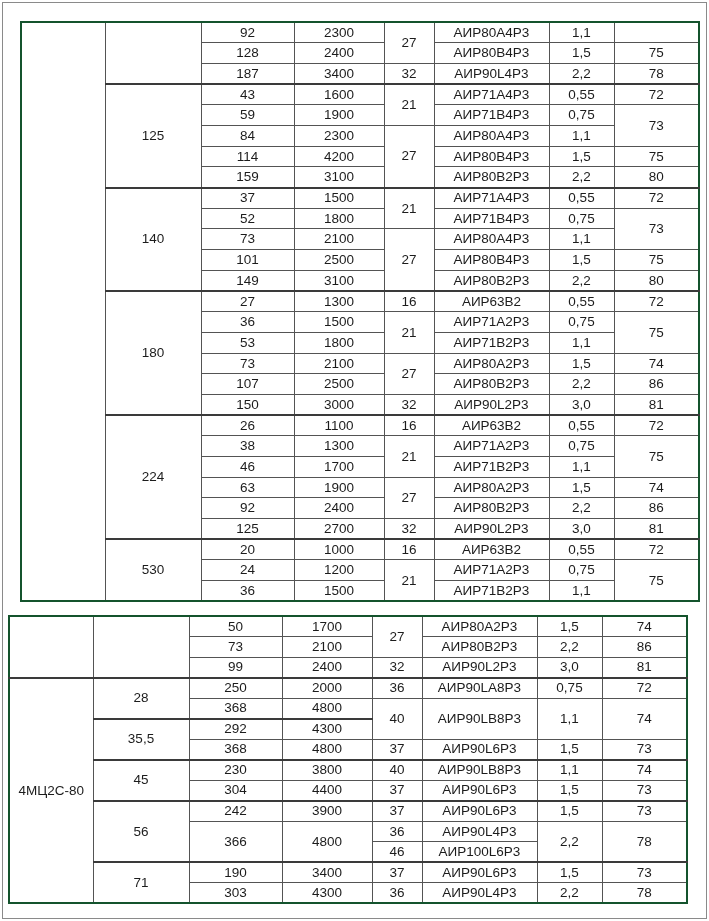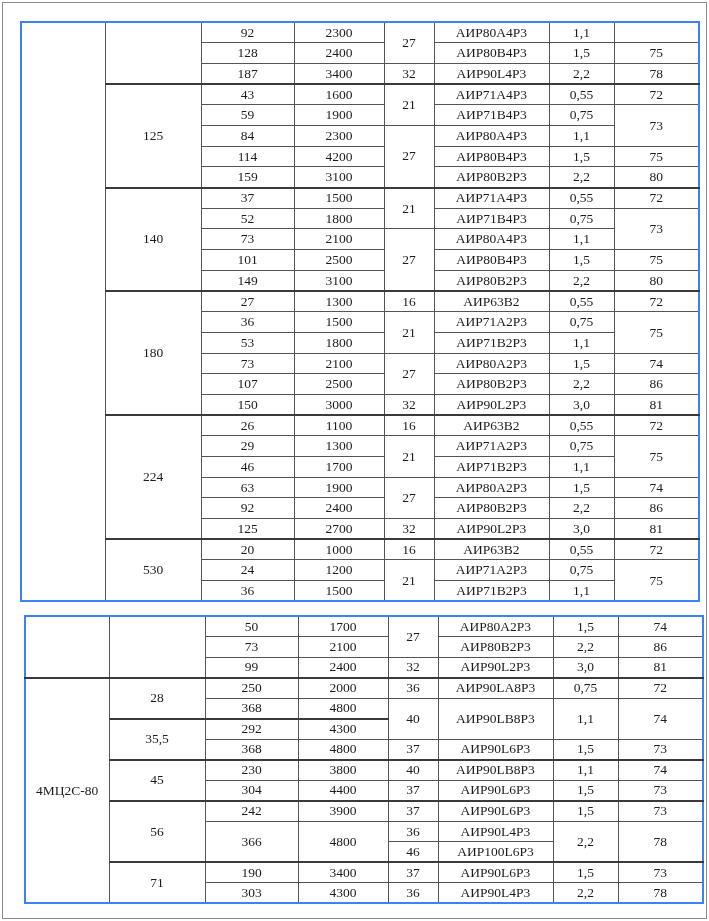--- a/index.html
+++ b/index.html
@@ -4,32 +4,32 @@
 <style>
   html,body{margin:0;padding:0;background:#ffffff;}
   .page{
     position:relative;width:709px;height:921px;background:#ffffff;
     font-family:"Liberation Sans",sans-serif;overflow:hidden;
   }
   .frame{position:absolute;left:2px;top:2px;width:703px;height:915px;
     border:1px solid #8a8a8a;pointer-events:none;}
   table.spec{
     position:absolute;border-collapse:collapse;table-layout:fixed;
-    border:2px solid #3b82f6;background:#ffffff;font-family:Liberation Serif, serif;
+    border:2px solid #14532d;background:#ffffff;
   }
   table.spec td{
     border:1px solid #545454;
     text-align:center;vertical-align:middle;
     font-size:13.5px;color:#1c1c1c;line-height:1;
     padding:0;overflow:hidden;white-space:nowrap;
   }
   tr.sep td{border-top:2px solid #3a3a3a;}
   td.va-top{vertical-align:top;padding-top:4px;margin-top:12px;}
   #t1{left:20px;top:21px;}
-  #t2{left:24px;top:615px;}
+  #t2{left:8px;top:615px;}
   #t1 tr{height:20.7px;}
   #t2 tr{height:20.5px;}
 </style>
 </head>
 <body>
 
 <div class="page">
   <div class="frame"></div>
 
   <table class="spec" id="t1">
@@ -192,21 +192,21 @@
         <tr class="sep">
           <td rowspan="6">224</td>
           <td>26</td>
           <td>1100</td>
           <td>16</td>
           <td>АИР63В2</td>
           <td>0,55</td>
           <td>72</td>
         </tr>
         <tr>
-          <td>29</td>
+          <td>38</td>
           <td>1300</td>
           <td rowspan="2">21</td>
           <td>АИР71А2Р3</td>
           <td>0,75</td>
           <td rowspan="2">75</td>
         </tr>
         <tr>
           <td>46</td>
           <td>1700</td>
           <td>АИР71В2Р3</td>

